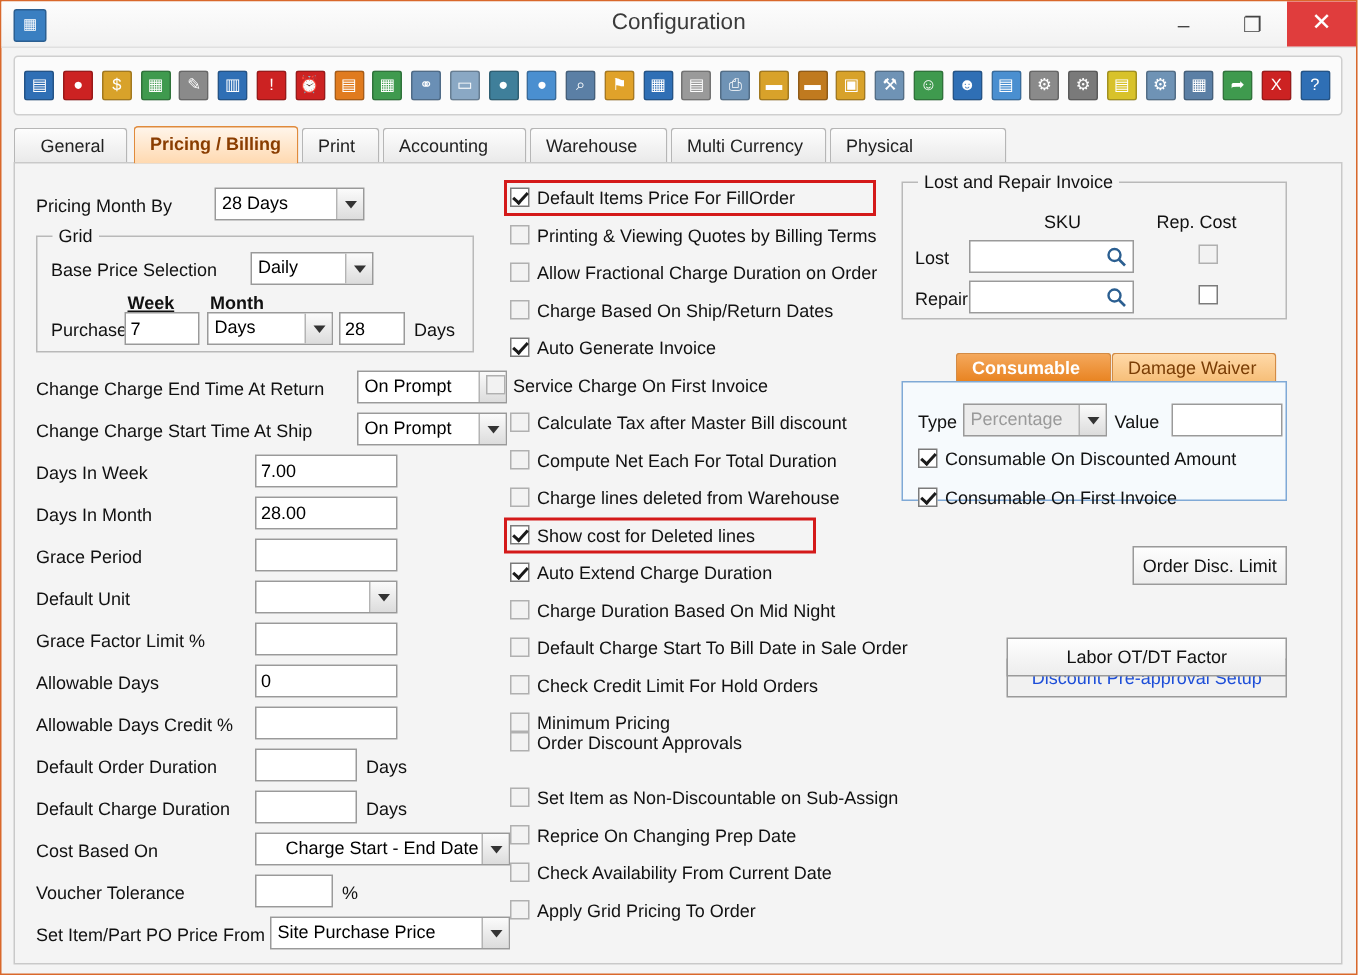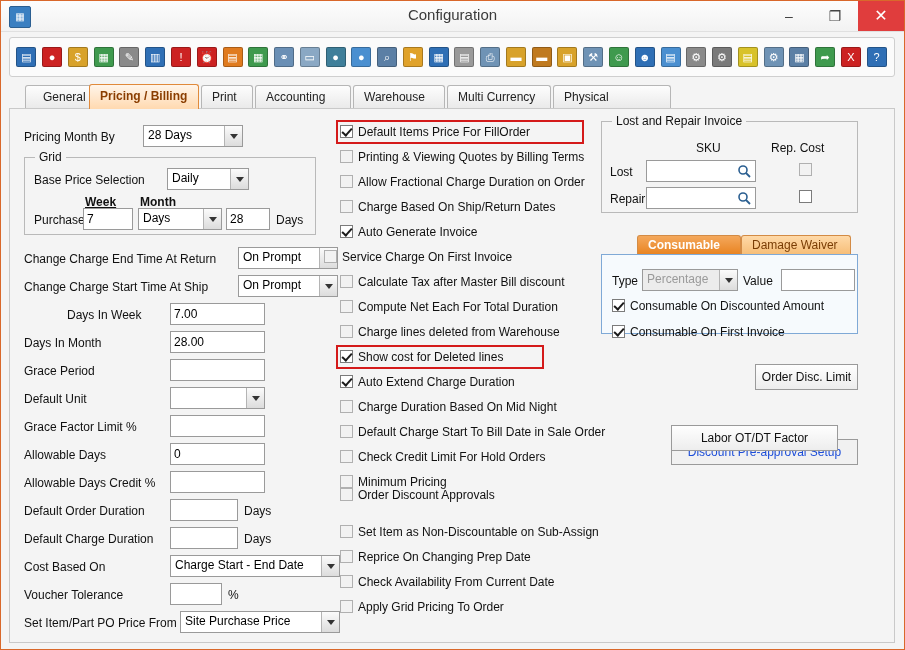--- a/index.html
+++ b/index.html
@@ -266,21 +266,21 @@
       </div>
       <div class="tb-ico">
         <div class="glyph" style="background: rgb(204, 34, 34);">X</div>
       </div>
       <div class="tb-ico">
         <div class="glyph" style="background: rgb(47, 111, 181);">?</div>
       </div>
     </div>
 
   <div class="tabstrip" id="tabstrip">
-      <div class="tab" style="left: 16px; width: 76px; padding-left: 17px;">General</div>
+      <div class="tab" style="left: 0px; width: 76px; padding-left: 17px;">General</div>
       <div class="tab active" style="left: 80px; width: 110px; top: -1px;">Pricing / Billing</div>
       <div class="tab" style="left: 192px; width: 52px;">Print</div>
       <div class="tab" style="left: 246px; width: 96px;">Accounting</div>
       <div class="tab" style="left: 344px; width: 92px;">Warehouse</div>
       <div class="tab" style="left: 438px; width: 104px;">Multi Currency</div>
       <div class="tab" style="left: 544px; width: 118px;">Physical Inventory</div>
     </div>
 
   <div class="panel">
 
@@ -307,42 +307,42 @@
       <span class="arrow"></span>
     </div>
     <input class="tbox" style="left: 216px; top: 99px; width: 44px;" value="28">
     <div class="lbl" style="left:266px;top:104px;">Days</div>
 
     <div id="leftfields">
         <div class="lbl" style="left: 14px; top: 143px;">Change Charge End Time At Return</div>
         <div class="combo" style="left: 228px; top: 138px; width: 100px;"><span>On Prompt</span><span class="arrow"></span></div>
         <div class="lbl" style="left: 14px; top: 171px;">Change Charge Start Time At Ship</div>
         <div class="combo" style="left: 228px; top: 166px; width: 100px;"><span>On Prompt</span><span class="arrow"></span></div>
-        <div class="lbl" style="left: 14px; top: 199px; margin-left: 43px;">Days In Week</div>
+        <div class="lbl" style="left: 14px; top: 199px;">Days In Week</div>
         <input class="tbox" value="7.00" style="left: 160px; top: 194px; width: 95px;">
         <div class="lbl" style="left: 14px; top: 227px;">Days In Month</div>
         <input class="tbox" value="28.00" style="left: 160px; top: 222px; width: 95px;">
         <div class="lbl" style="left: 14px; top: 255px;">Grace Period</div>
         <input class="tbox" style="left: 160px; top: 250px; width: 95px;">
         <div class="lbl" style="left: 14px; top: 283px;">Default Unit</div>
         <div class="combo" style="left: 160px; top: 278px; width: 95px;"><span></span><span class="arrow"></span></div>
         <div class="lbl" style="left: 14px; top: 311px;">Grace Factor Limit %</div>
         <input class="tbox" style="left: 160px; top: 306px; width: 95px;">
         <div class="lbl" style="left: 14px; top: 339px;">Allowable Days</div>
         <input class="tbox" value="0" style="left: 160px; top: 334px; width: 95px;">
         <div class="lbl" style="left: 14px; top: 367px;">Allowable Days Credit %</div>
         <input class="tbox" style="left: 160px; top: 362px; width: 95px;">
         <div class="lbl" style="left: 14px; top: 395px;">Default Order Duration</div>
         <input class="tbox" style="left: 160px; top: 390px; width: 68px;">
         <div class="lbl" style="left: 234px; top: 395px;">Days</div>
         <div class="lbl" style="left: 14px; top: 423px;">Default Charge Duration</div>
         <input class="tbox" style="left: 160px; top: 418px; width: 68px;">
         <div class="lbl" style="left: 234px; top: 423px;">Days</div>
         <div class="lbl" style="left: 14px; top: 451px;">Cost Based On</div>
-        <div class="combo" style="left: 160px; top: 446px; width: 170px;"><span>Charge Start - End Date</span><span class="arrow"></span></div>
+        <div class="combo" style="left: 160px; top: 446px; width: 170px; text-align: right;"><span>Charge Start - End Date</span><span class="arrow"></span></div>
         <div class="lbl" style="left: 14px; top: 479px;">Voucher Tolerance</div>
         <input class="tbox" style="left: 160px; top: 474px; width: 52px;">
         <div class="lbl" style="left: 218px; top: 479px;">%</div>
         <div class="lbl" style="left: 14px; top: 507px;">Set Item/Part PO Price From</div>
         <div class="combo" style="left: 170px; top: 502px; width: 160px;"><span>Site Purchase Price</span><span class="arrow"></span></div>
       </div>
 
     <div id="cbcol">
         <div class="cb checked" style="left: 330px; top: 16px;"><span class="box"></span><span>Default Items Price For FillOrder</span></div>
         <div class="highlight-red" style="left: 326px; top: 11px; width: 247.8px; height: 24px;"></div>
@@ -416,16 +416,16 @@
       <span class="box"></span>
       <span>Consumable On Discounted Amount</span>
     </div>
     <div class="cb checked" style="left:602px;top:216px;">
       <span class="box"></span>
       <span>Consumable On First Invoice</span>
     </div>
 
     <div class="btn" style="left:745px;top:255px;width:103px;">Order Disc. Limit</div>
     <div class="btn disabled" style="left:661px;top:286px;width:187px;">Discount Pre-approval Setup</div>
-    <div class="btn" style="left:661px;top:316px;width:167px;">Labor OT/DT Factor</div>
+    <div class="btn" style="left:661px;top:316px;width:187px;">Labor OT/DT Factor</div>
 
   </div>
 </div>
 
 </body></html>

